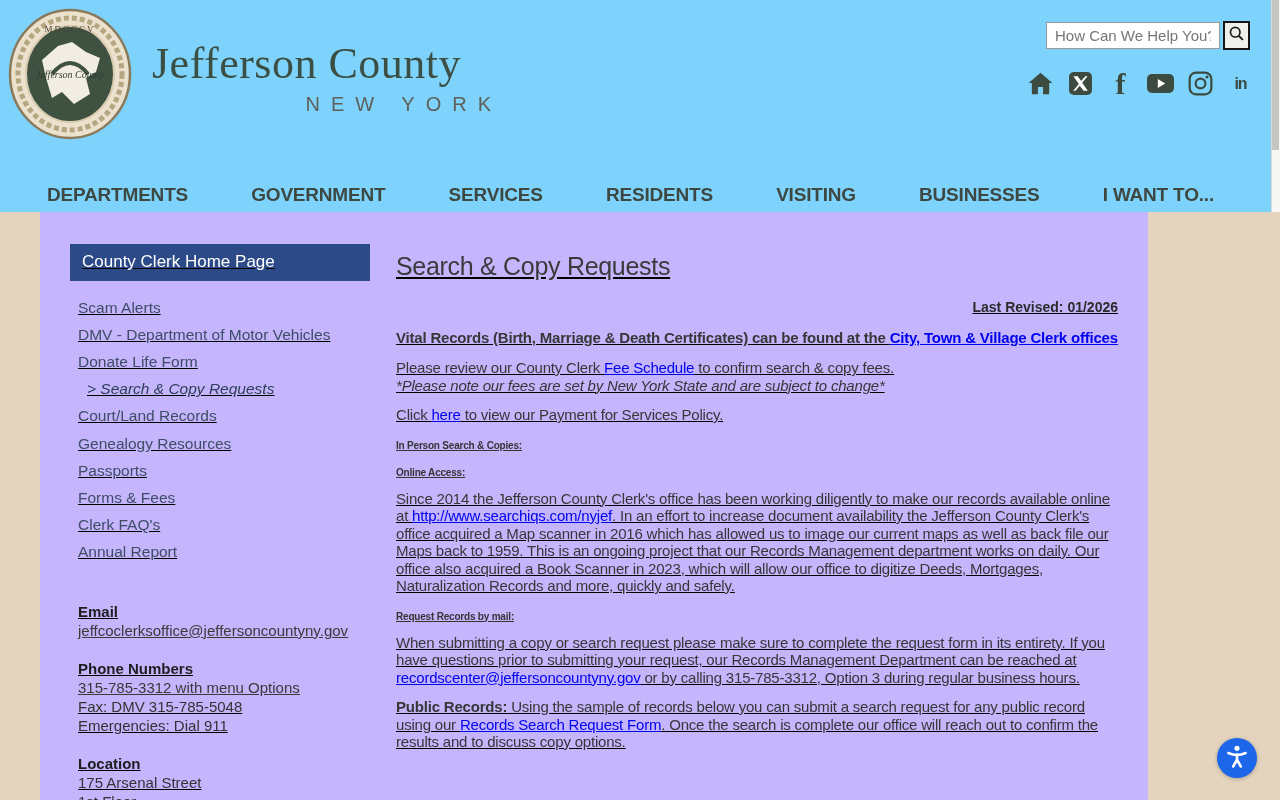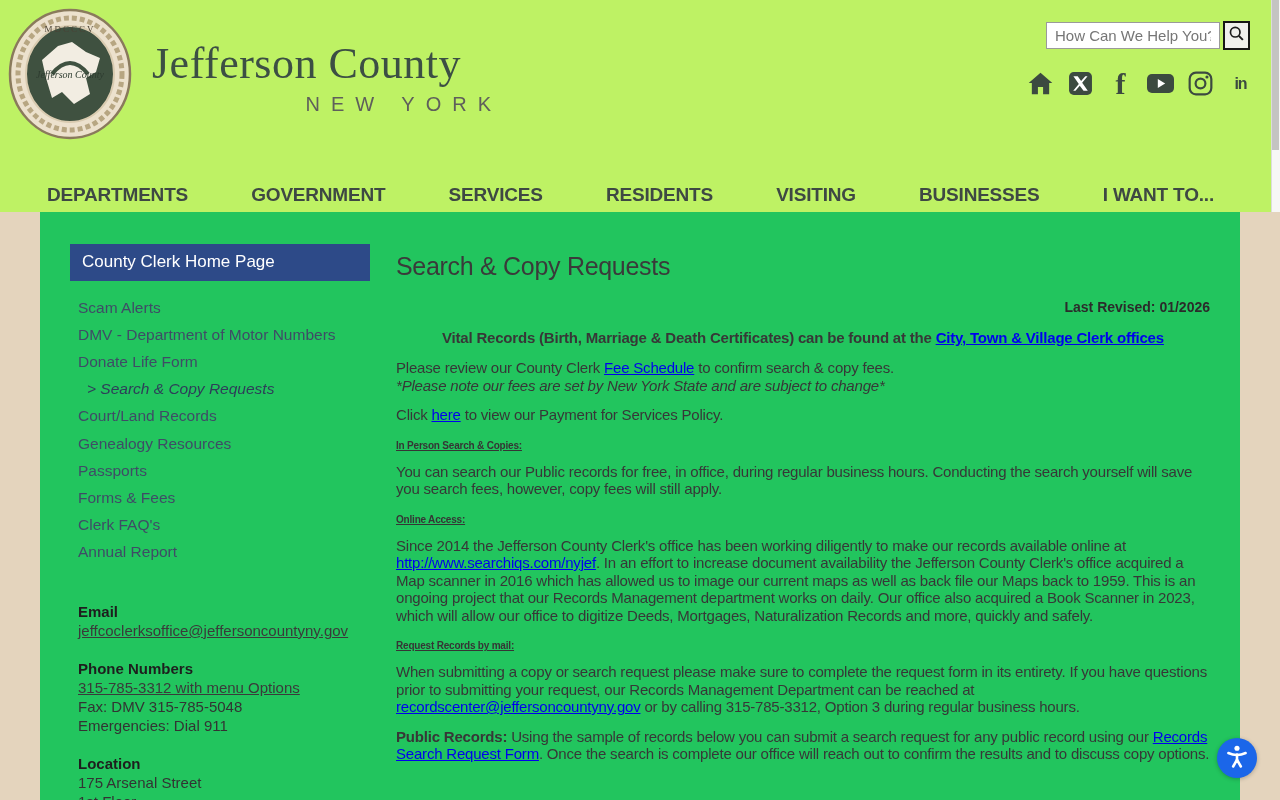--- a/index.html
+++ b/index.html
@@ -1,20 +1,20 @@
 <!DOCTYPE html>
 <html><head>
 <meta charset="utf-8">
 <style>
   * { margin:0; padding:0; box-sizing:border-box; }
   html,body { width:1280px; height:800px; overflow:hidden; }
   body { font-family:"Liberation Sans", sans-serif; background:#ffffff; position:relative; }
 
   
-  .header { position:relative; height:212px; background:#bef264; }
+  .header { position:relative; height:212px; background:#7dd3fc; }
   .seal { position:absolute; left:8px; top:8px; width:124px; height:132px; }
   .site-title-block { position:absolute; left:152px; top:38px; width:380px; }
   .site-title { font-family:"Liberation Serif", serif; font-size:44px; color:#3c4f44; letter-spacing:0.5px; }
   .site-subtitle { text-align:right; padding-right:30px; font-size:20px; color:#5f5f5b; letter-spacing:11px; margin-top:4px; }
 
   .search-wrap { position:absolute; right:30px; top:21px; display:flex; align-items:center; }
   .search-input { width:174px; height:27px; border:1px solid #9a9a9a; font-size:15px; padding:0 8px; color:#444; background:#fff; outline:none; }
   .search-input::placeholder { color:#767676; }
   .search-btn { width:27px; height:29px; margin-left:3px; border:2px solid #161616; background:#efefec; display:flex; align-items:center; justify-content:center; cursor:pointer; }
 
@@ -22,21 +22,21 @@
   .social-ico { width:27px; height:27px; display:flex; align-items:center; justify-content:center; color:#3c4a40; cursor:pointer; }
   .social-ico svg { display:block; }
   .fb-letter { font-size:30px; font-weight:700; color:#3c4a40; font-family:"Liberation Serif",serif; line-height:27px; }
   .li-letters { font-size:16px; font-weight:800; color:#3c4a40; letter-spacing:-1px; line-height:27px; }
 
   .nav-row { position:absolute; left:0; right:0; bottom:6px; display:flex; justify-content:space-between; padding:0 66px 0 47px; }
   .nav-item { font-size:19px; font-weight:700; color:#3e4843; letter-spacing:-0.2px; cursor:pointer; white-space:nowrap; }
 
   
   .page-wrap { height:588px; background:#e4d4bd; padding:0 40px; }
-  .content { background:#22c55e; width:1200px; height:100%; display:flex; }
+  .content { background:#c4b5fd; width:1108px; height:100%; display:flex;text-decoration:underline; }
 
   
   .sidebar { width:356px; padding:32px 0 0 30px; flex-shrink:0; }
   .side-home { background:#2d4a88; color:#ffffff; font-size:17px; width:300px; padding:8px 12px 9px; cursor:pointer; }
   .side-list { margin-top:13px; }
   .side-item { font-size:15.5px; color:#3f4c66; padding:4.6px 0 4.6px 8px; cursor:pointer; }
   .side-item.active { font-style:italic; color:#2e3e59; padding-left:17px; }
   .contact { margin-top:36px; padding-left:8px; font-size:15px; color:#333; }
   .contact .lbl { font-weight:700; color:#1e1e1e; margin-top:19px; }
   .contact .lbl:first-child { margin-top:0; }
@@ -141,21 +141,21 @@
   </div>
 </div>
 
 <div class="page-wrap">
   <div class="content">
 
     <div class="sidebar">
       <div class="side-home">County Clerk Home Page</div>
       <div class="side-list">
         <div class="side-item">Scam Alerts</div>
-        <div class="side-item">DMV - Department of Motor Numbers</div>
+        <div class="side-item">DMV - Department of Motor Vehicles</div>
         <div class="side-item">Donate Life Form</div>
         <div class="side-item active">&gt; Search &amp; Copy Requests</div>
         <div class="side-item">Court/Land Records</div>
         <div class="side-item">Genealogy Resources</div>
         <div class="side-item">Passports</div>
         <div class="side-item">Forms &amp; Fees</div>
         <div class="side-item">Clerk FAQ's</div>
         <div class="side-item">Annual Report</div>
       </div>
 
@@ -174,21 +174,20 @@
     </div>
 
     <div class="main">
       <div class="page-title">Search &amp; Copy Requests</div>
       <div class="last-revised">Last Revised: 01/2026</div>
       <div class="article" id="article">
           <p class="blk-center"><span class="s-bold">Vital Records (Birth, Marriage &amp; Death Certificates) can be found at the </span><a class="s-boldlink">City, Town &amp; Village Clerk offices</a></p>
           <p class="blk-para"><span class="s-plain">Please review our County Clerk </span><a class="s-link">Fee Schedule</a><span class="s-plain"> to confirm search &amp; copy fees.</span><br><span class="s-italic">*Please note our fees are set by New York State and are subject to change*</span></p>
           <p class="blk-para"><span class="s-plain">Click </span><a class="s-link">here</a><span class="s-plain"> to view our Payment for Services Policy.</span></p>
           <h3 class="blk-heading"><span class="s-plain">In Person Search &amp; Copies:</span></h3>
-          <p class="blk-para"><span class="s-plain">You can search our Public records for free, in office, during regular business hours. Conducting the search yourself will save you search fees, however, copy fees will still apply.</span></p>
           <h3 class="blk-heading"><span class="s-plain">Online Access:</span></h3>
           <p class="blk-para"><span class="s-plain">Since 2014 the Jefferson County Clerk's office has been working diligently to make our records available online at </span><a class="s-link">http://www.searchiqs.com/nyjef</a><span class="s-plain">. In an effort to increase document availability the Jefferson County Clerk's office acquired a Map scanner in 2016 which has allowed us to image our current maps as well as back file our Maps back to 1959. This is an ongoing project that our Records Management department works on daily. Our office also acquired a Book Scanner in 2023, which will allow our office to digitize Deeds, Mortgages, Naturalization Records and more, quickly and safely.</span></p>
           <h3 class="blk-heading"><span class="s-plain">Request Records by mail:</span></h3>
           <p class="blk-para"><span class="s-plain">When submitting a copy or search request please make sure to complete the request form in its entirety. If you have questions prior to submitting your request, our Records Management Department can be reached at </span><a class="s-link">recordscenter@jeffersoncountyny.gov</a><span class="s-plain"> or by calling 315-785-3312, Option 3 during regular business hours.</span></p>
           <p class="blk-para"><span class="s-bold">Public Records:</span><span class="s-plain"> Using the sample of records below you can submit a search request for any public record using our </span><a class="s-link">Records Search Request Form</a><span class="s-plain">. Once the search is complete our office will reach out to confirm the results and to discuss copy options.</span></p>
         </div>
     </div>
 
   </div>
 </div>

